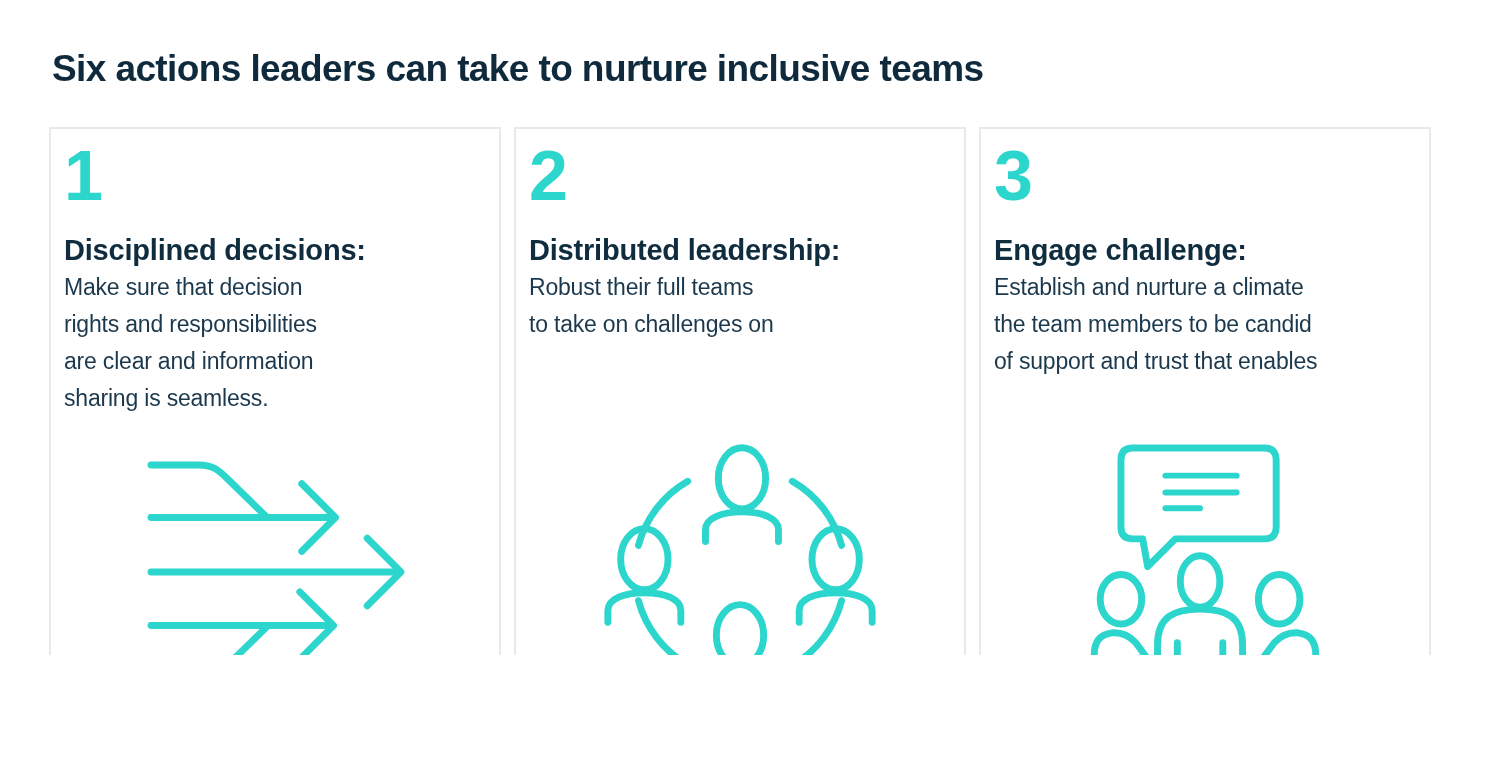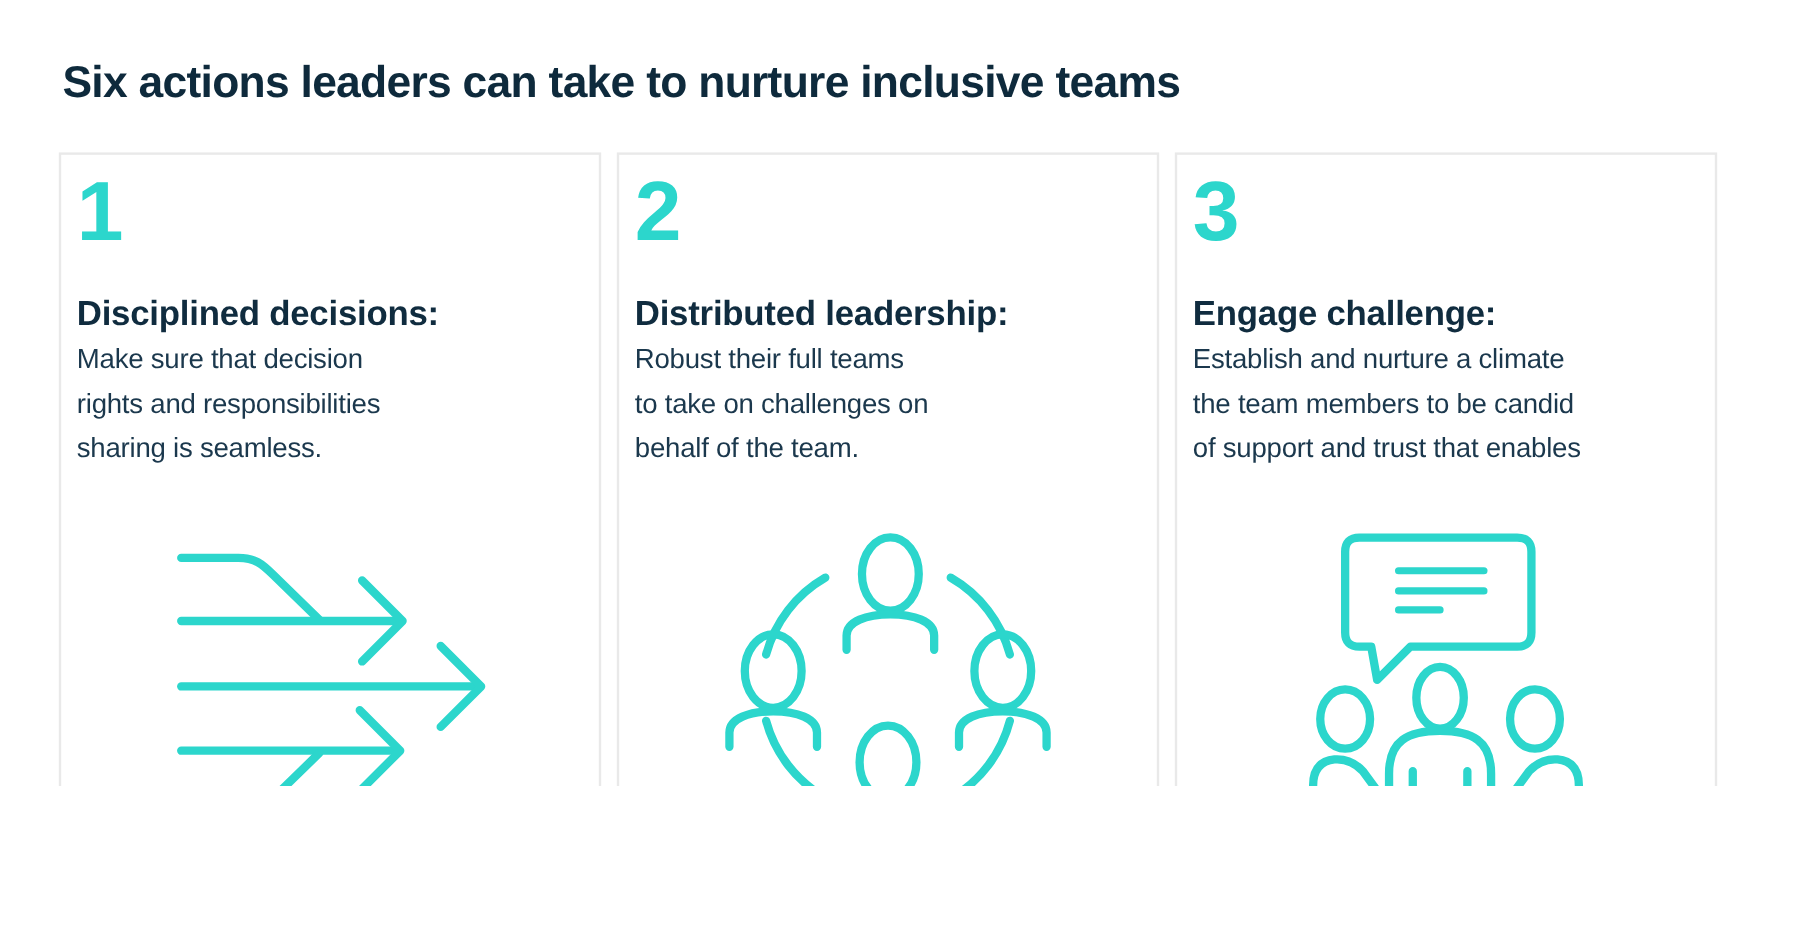--- a/index.html
+++ b/index.html
@@ -25,21 +25,21 @@
     border:2px solid #E9E9E9;
     background:#ffffff;
     padding:12px 13px 0 13px;
     display:flex; flex-direction:column;
   }
   .card-number {
     font-size:70px; font-weight:700; line-height:1.0;
     color:#2CD6CC;
   }
   .card-title {
-    margin-top:32px;
+    margin-top:20px;
     font-size:29px; font-weight:700; letter-spacing:-0.2px; line-height:38px;
     color:#102C3F;
   }
   .card-body {
     font-size:23px; font-weight:400; letter-spacing:-0.2px; line-height:37px;
     color:#1B384D;
   }
   .card-body .line { display:block; white-space:nowrap; }
   .icon-wrap { margin-top:auto; align-self:center; }
   .icon-wrap.i1 { margin-bottom:33px; }
@@ -59,20 +59,21 @@
   <h1 class="main-title">Six actions leaders can take to nurture inclusive teams</h1>
 
   <div class="cards">
 
     <div class="card">
       <div class="card-number">1</div>
       <div class="card-title">Disciplined decisions:</div>
       <div class="card-body">
         <span class="line">Make sure that decision</span>
         <span class="line">rights and responsibilities</span>
+        <span class="line">are clear and information</span>
         <span class="line">sharing is seamless.</span>
       </div>
       <div class="icon-wrap i1">
         <svg width="268" height="240" viewBox="0 0 270 242" aria-hidden="true">
           <g stroke-width="7">
             <path d="M10 10 H58 C72 10 78 15 87 24 L126 62"></path>
             <path d="M10 63 H194"></path>
             <path d="M162 29 L196 63 L162 97"></path>
             <path d="M10 118 H260"></path>
             <path d="M228 84 L262 118 L228 152"></path>
@@ -83,21 +84,20 @@
         </svg>
       </div>
     </div>
 
     <div class="card">
       <div class="card-number">2</div>
       <div class="card-title">Distributed leadership:</div>
       <div class="card-body">
         <span class="line">Robust their full teams</span>
         <span class="line">to take on challenges on</span>
-        <span class="line">behalf of the team.</span>
       </div>
       <div class="icon-wrap i2">
         <svg width="286" height="268" viewBox="0 0 290 270" aria-hidden="true">
           <g stroke-width="7">
 
             <path d="M92 39 A107 107 0 0 0 42 104"></path>
             <path d="M198 39 A107 107 0 0 1 248 104"></path>
             <path d="M92 225 A107 107 0 0 1 42 160"></path>
             <path d="M248 160 A107 107 0 0 1 199 225"></path>
 

